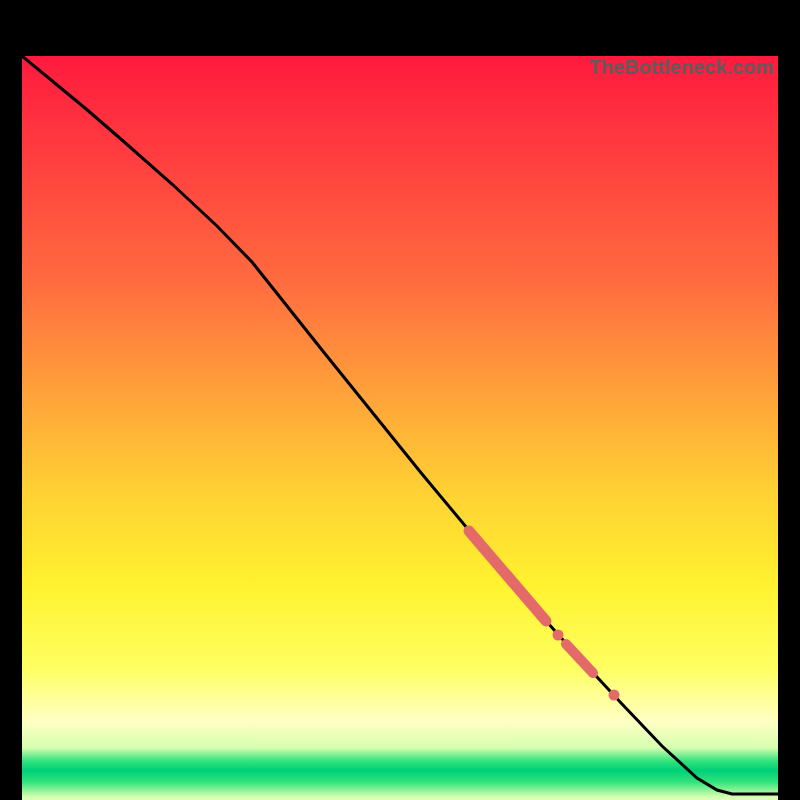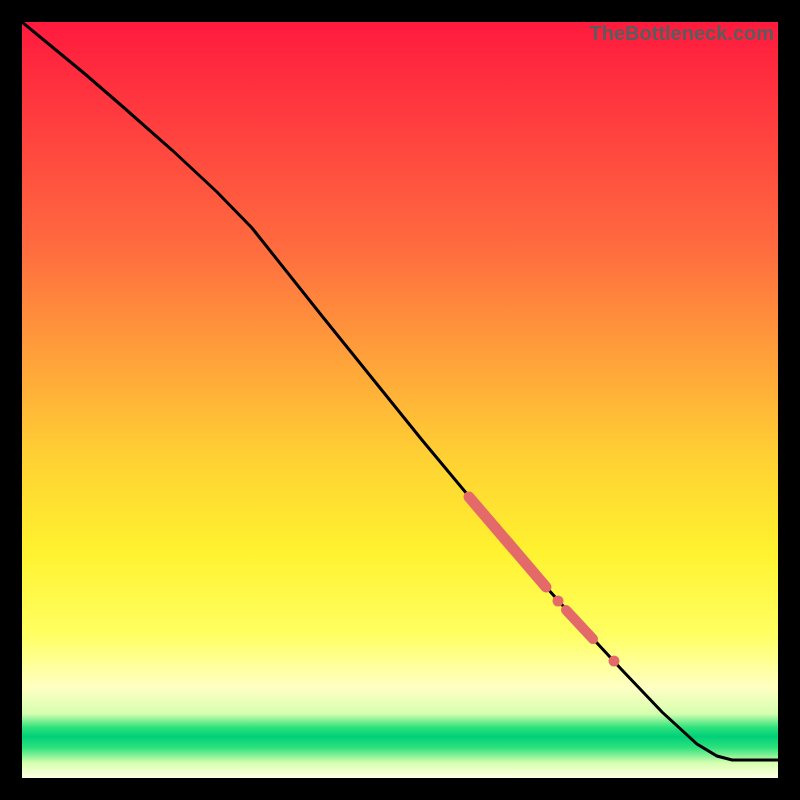--- a/index.html
+++ b/index.html
@@ -8,20 +8,21 @@
     width: 800px;
     height: 800px;
     overflow: hidden;
     background: #000;
   }
   .stage {
     position: relative;
     width: 800px;
     height: 708px;
     background: #000;
+    margin-top: 34px;
   }
   .plot {
     position: absolute;
     left: 22px;
     top: 22px;
     width: 756px;
     height: 756px;
   }
   .gradient {
     position: absolute;

